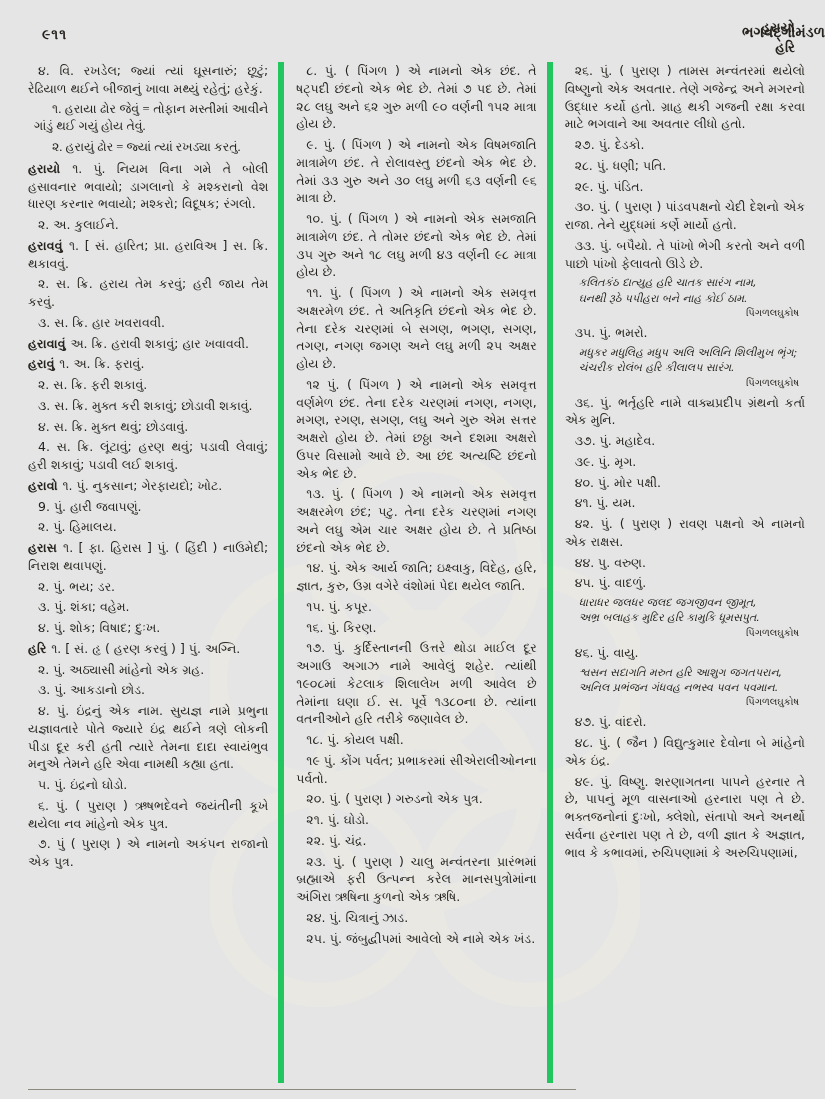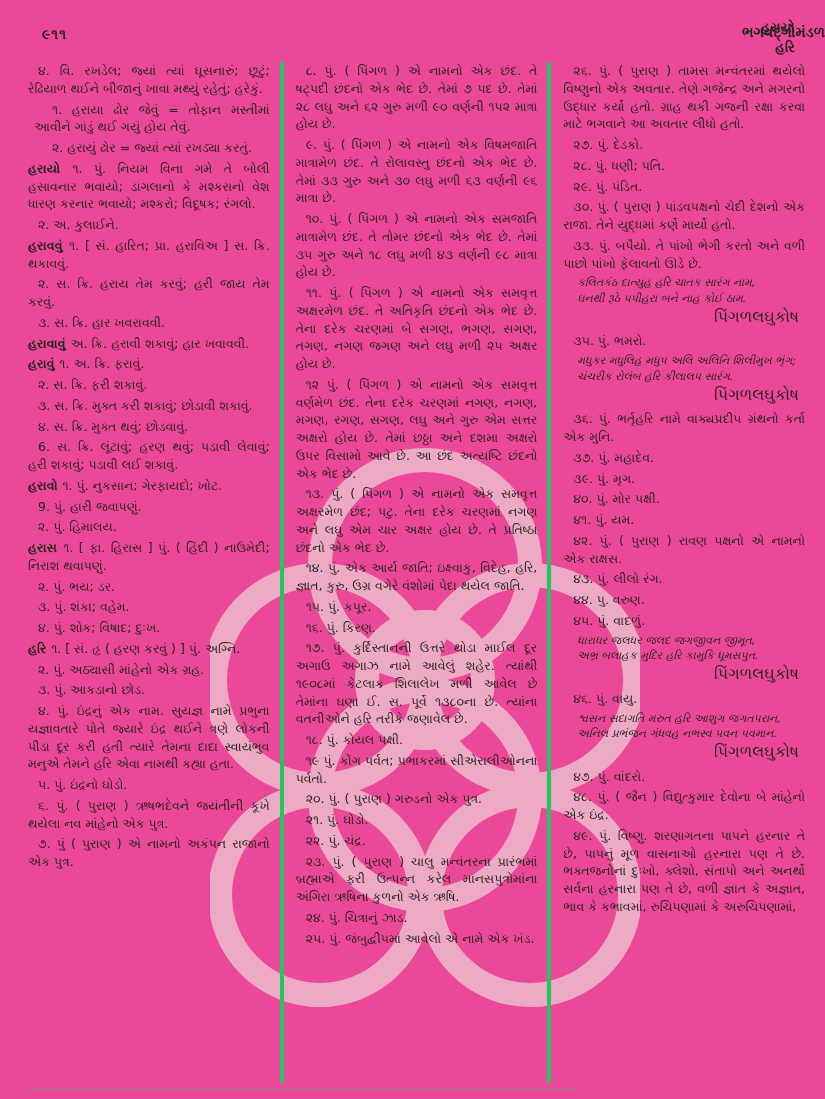--- a/index.html
+++ b/index.html
@@ -1,19 +1,19 @@
 <!DOCTYPE html>
 <html><head>
 <meta charset="utf-8">
 <style>
   html,body{margin:0;padding:0;}
   .page{
     position:relative;
     width:825px;height:1099px;
-    background:#ec4899;
+    background:#e5e5e5;
     font-family:"DejaVu Sans","Liberation Sans",sans-serif;
     color:#26231e;
     overflow:hidden;
   }
   
   .header{position:absolute;top:18px;left:0;right:0;height:46px;}
   .page-number{position:absolute;left:42px;top:8px;font-weight:bold;font-size:14px;letter-spacing:1px;}
   .book-title{position:absolute;left:0;right:0;top:6px;text-align:right;font-weight:bold;font-size:14.5px;}
   .guide-words{position:absolute;right:30px;top:0;text-align:right;font-weight:bold;font-size:13.5px;line-height:1.45;}
   
@@ -21,30 +21,30 @@
     position:absolute;top:62px;left:16px;right:10px;bottom:16px;
     display:flex;
   }
   .col{
     flex:1 1 0;
     padding:0 10px 0 12px;
     overflow:hidden;
     font-size:12.5px;
     line-height:1.42;
   }
-  .col-1,.col-2{border-right:4px solid #22c55e;}
+  .col-1,.col-2{border-right:6px solid #22c55e;}
   .para{margin:0 0 3px 0;text-align:justify;}
   .para.entry{text-indent:0;}
   .para.sense{text-indent:10px;}
-  .para.idiom{text-indent:18px;padding-left:6px;}
+  .para.idiom{text-indent:18px;padding-left:6px;font-family:Liberation Serif, serif;}
   .headword{font-weight:bold;letter-spacing:0.2px;}
   
   .verse{margin:2px 0 4px 14px;font-size:11px;line-height:1.4;}
   .verse-line{white-space:normal;font-style:italic;}
-  .verse-source{text-align:right;padding-right:6px;font-size:16px;}
+  .verse-source{text-align:right;padding-right:6px;font-size:10px;}
   
   .bottom-rule{position:absolute;left:28px;bottom:9px;width:548px;height:1px;background:#8d897f;}
   
   .watermark{position:absolute;left:210px;top:335px;width:430px;height:690px;opacity:0.6;pointer-events:none;}
 </style>
 </head>
 <body>
 
 <div class="page">
 
@@ -77,21 +77,21 @@
         <p class="para entry"><b class="headword">હરાયો </b>૧. પું. નિયમ વિના ગમે તે બોલી હસાવનાર ભવાયો; ડાગલાનો કે મશ્કરાનો વેશ ધારણ કરનાર ભવાયો; મશ્કરો; વિદૂષક; રંગલો.</p>
         <p class="para sense">૨. અ. કુલાઈને.</p>
         <p class="para entry"><b class="headword">હરાવવું </b>૧. [ સં. હારિત; પ્રા. હરાવિઅ ] સ. ક્રિ. થકાવવું.</p>
         <p class="para sense">૨. સ. ક્રિ. હરાય તેમ કરવું; હરી જાય તેમ કરવું.</p>
         <p class="para sense">૩. સ. ક્રિ. હાર ખવરાવવી.</p>
         <p class="para entry"><b class="headword">હરાવાવું </b>અ. ક્રિ. હરાવી શકાવું; હાર ખવાવવી.</p>
         <p class="para entry"><b class="headword">હરાવું </b>૧. અ. ક્રિ. ફરાવું.</p>
         <p class="para sense">૨. સ. ક્રિ. ફરી શકાવું.</p>
         <p class="para sense">૩. સ. ક્રિ. મુક્ત કરી શકાવું; છોડાવી શકાવું.</p>
         <p class="para sense">૪. સ. ક્રિ. મુક્ત થવું; છોડવાવું.</p>
-        <p class="para sense">6. સ. ક્રિ. લૂંટાવું; હરણ થવું; પડાવી લેવાવું; હરી શકાવું; પડાવી લઈ શકાવું.</p>
+        <p class="para sense">4. સ. ક્રિ. લૂંટાવું; હરણ થવું; પડાવી લેવાવું; હરી શકાવું; પડાવી લઈ શકાવું.</p>
         <p class="para entry"><b class="headword">હરાવો </b>૧. પું. નુકસાન; ગેરફાયદો; ખોટ.</p>
         <p class="para sense">9. પું. હારી જવાપણું.</p>
         <p class="para sense">૨. પું. હિમાલય.</p>
         <p class="para entry"><b class="headword">હરાસ </b>૧. [ ફા. હિરાસ ] પું. ( હિંદી ) નાઉમેદી; નિરાશ થવાપણું.</p>
         <p class="para sense">૨. પું. ભય; ડર.</p>
         <p class="para sense">૩. પું. શંકા; વહેમ.</p>
         <p class="para sense">૪. પું. શોક; વિષાદ; દુઃખ.</p>
         <p class="para entry"><b class="headword">હરિ </b>૧. [ સં. હૃ ( હરણ કરવું ) ] પું. અગ્નિ.</p>
         <p class="para sense">૨. પું. અઠ્યાસી માંહેનો એક ગ્રહ.</p>
         <p class="para sense">૩. પું. આકડાનો છોડ.</p>
@@ -137,21 +137,20 @@
           <div class="verse-line">મધુકર મધુલિહ મધુપ અલિ અલિનિ શિલીમુખ ભૃંગ;</div>
           <div class="verse-line">ચંચરીક રોલંબ હરિ કીલાલપ સારંગ.</div>
           <div class="verse-source">પિંગળલઘુકોષ</div>
         </div>
         <p class="para sense">૩૬. પું. ભર્તૃહરિ નામે વાક્યપ્રદીપ ગ્રંથનો કર્તા એક મુનિ.</p>
         <p class="para sense">૩૭. પું. મહાદેવ.</p>
         <p class="para sense">૩૯. પું. મૃગ.</p>
         <p class="para sense">૪૦. પું. મોર પક્ષી.</p>
         <p class="para sense">૪૧. પું. યમ.</p>
         <p class="para sense">૪૨. પું. ( પુરાણ ) રાવણ પક્ષનો એ નામનો એક રાક્ષસ.</p>
-        <p class="para sense">૪૩. પું. લીલો રંગ.</p>
         <p class="para sense">૪૪. પુ. વરુણ.</p>
         <p class="para sense">૪૫. પું. વાદળું.</p>
         <div class="verse">
           <div class="verse-line">ધારાધર જલધર જલદ જગજીવન જીમૂત,</div>
           <div class="verse-line">અભ્ર બલાહક મુદિર હરિ કામુકિ ધૂમસપુત.</div>
           <div class="verse-source">પિંગળલઘુકોષ</div>
         </div>
         <p class="para sense">૪૬. પું. વાયુ.</p>
         <div class="verse">
           <div class="verse-line">શ્વસન સદાગતિ મરુત હરિ આશુગ જગતપરાન,</div>

